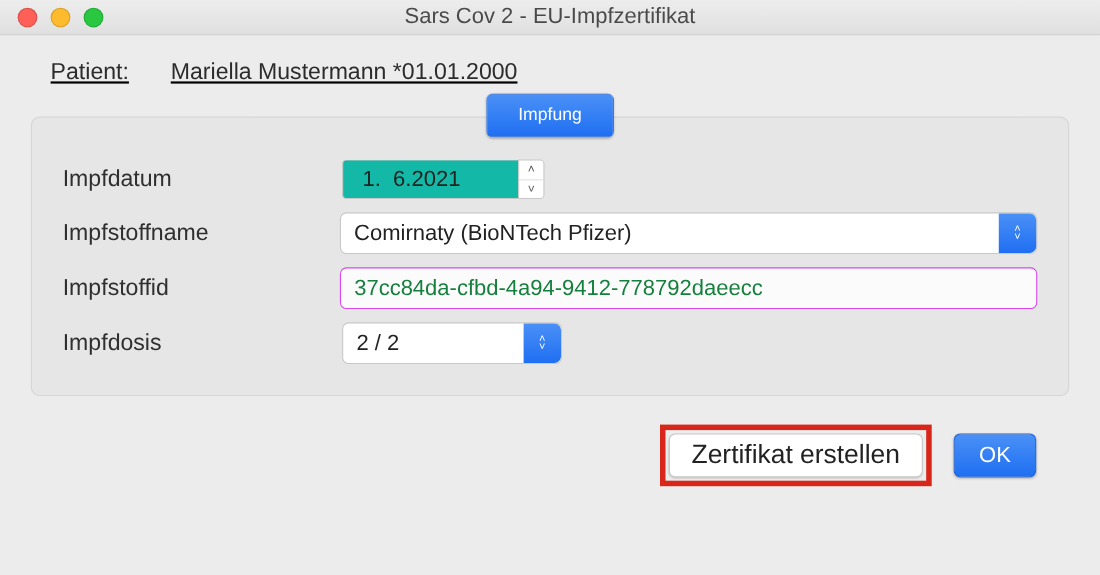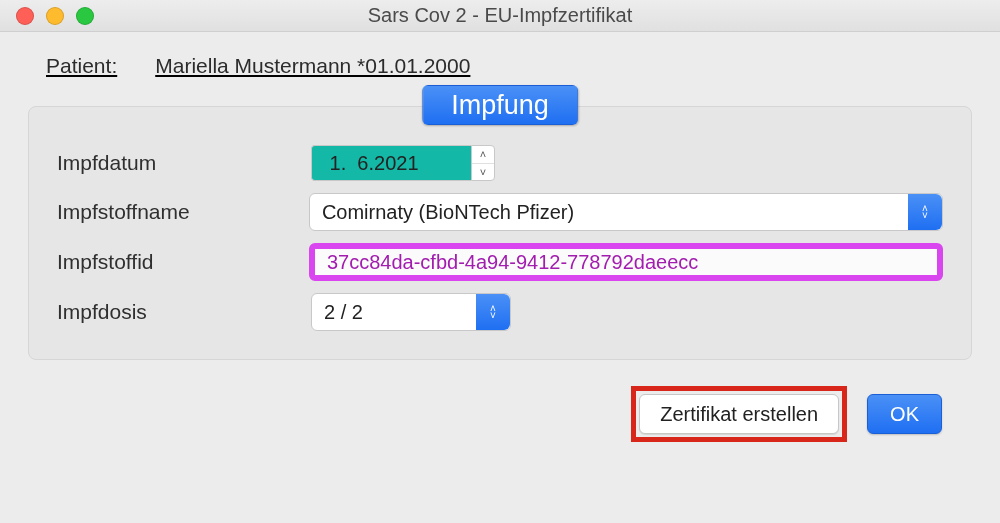--- a/index.html
+++ b/index.html
@@ -57,21 +57,21 @@
       display:flex;
       border-radius:6px;
       overflow:hidden;
       box-shadow: 0 1px 2px rgba(0,0,0,0.25);
     }
     .seg {
       height:40px;
       display:flex;
       align-items:center;
       padding: 0 28px;
-      font-size:27px;
+      font-size:16px;
       cursor:pointer;
       user-select:none;
     }
     .seg.active {
       background: linear-gradient(#4a90f6, #1f6ff2);
       color:#fff;
       border:1px solid #1a5fd5;
     }
     .seg.inactive {
       background:#fff;
@@ -125,46 +125,46 @@
       display:flex; flex-direction:column; align-items:center; justify-content:center;
       color:#fff; font-size:10px;
     }
     .select.vaccine { width: 640px; }
     .select.dose { width: 200px; }
 
     .text-readonly {
       height:38px;
       width: 640px;
       background:#fbfbfb;
-      border:6px solid #d946ef;
+      border:1px solid #d946ef;
       border-radius:6px;
       display:flex; align-items:center;
       padding: 0 12px;
-      color:#a21caf;
+      color:#15803d;
       font-size:20px;
     }
 
     .footer {
       display:flex;
       justify-content:flex-end;
       align-items:center;
       gap: 20px;
       padding: 26px 30px 0 0;
     }
     .btn-cert-wrap {
       border: 5px solid #d8261a;
       padding: 3px;
     }
     .btn-cert {
       height:40px;
       padding: 0 20px;
       background:#fff;
       border:1px solid #c7c7c7;
       border-radius:6px;
-      font-size:20px;
+      font-size:24px;
       color:#222;
       cursor:pointer;
       box-shadow: 0 1px 1px rgba(0,0,0,0.1);
     }
     .btn-ok {
       height:40px;
       padding: 0 22px;
       background: linear-gradient(#4a90f6, #1f6ff2);
       border:1px solid #1a5fd5;
       border-radius:6px;

